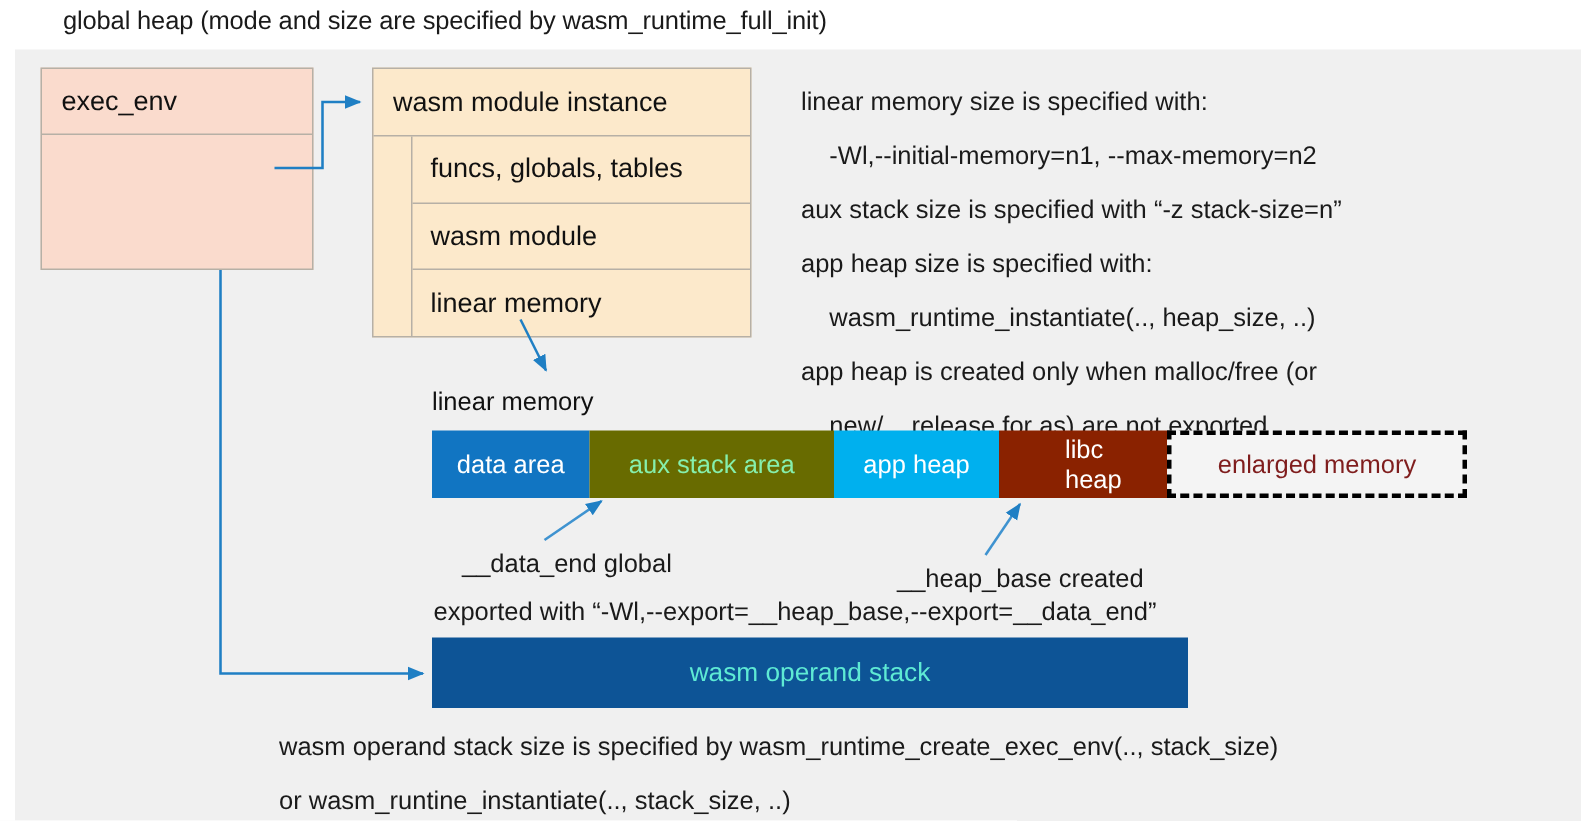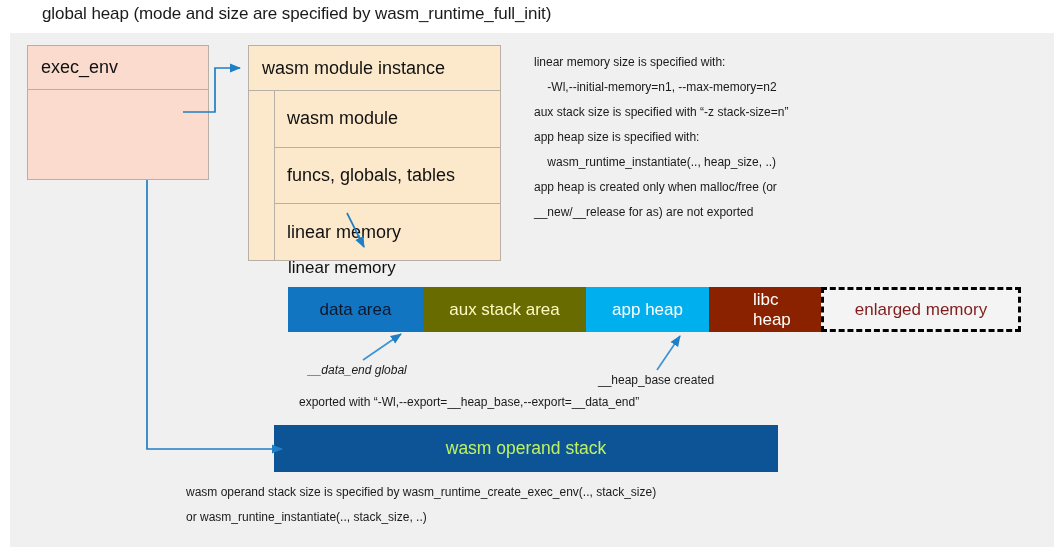--- a/index.html
+++ b/index.html
@@ -71,29 +71,29 @@
     border-bottom: 1px solid #b6b0a6;
   }
   .struct .row:last-child { border-bottom: none; }
 
   
   #exec-env { left: 27px; top: 45px; width: 182px; height: 135px; background: #fadbcd; }
   #exec-env .hdr { height: 44px; }
   #exec-env .gutter { width: 26px; }
 
   
-  #module-inst-box { left: 248px; top: 45px; width: 253px; height: 216px; background: #fce9cb; }
+  #module-inst-box { left: 248px; top: 45px; width: 253px; height: 180px; background: #fce9cb; }
   #module-inst-box .hdr { height: 45px; }
   #module-inst-box .gutter { width: 26px; }
 
   
   .note {
     position: absolute;
-    font-size: 12px;
-    line-height: 25px;
+    font-size: 17px;
+    line-height: 36px;
     color: #1a1a1a;
     white-space: pre;
   }
   #right-note { left: 534px; top: 50px; }
   #globals-note {
     left: 180px; top: 358px;
     width: 835px;
     text-align: left;
     white-space: pre;
   }
@@ -122,27 +122,27 @@
   }
   .seg.dashed {
     border: 3px dashed #000000;
     background: #f4f4f4;
     color: #17365d;
   }
 
   
   #operand-stack {
     position: absolute;
-    left: 274px; top: 425px;
+    left: 288px; top: 425px;
     width: 504px; height: 47px;
     background: #0d5496;
     display: flex;
     align-items: center;
     justify-content: center;
-    color: #bef264;
+    color: #5eead4;
     font-size: 17.5px;
   }
 
   
   #arrows {
     position: absolute;
     left: 0; top: 0;
     width: 1054px; height: 547px;
     pointer-events: none;
   }
@@ -158,58 +158,58 @@
 
   <div class="struct" id="exec-env">
     <div class="hdr">exec_env</div>
   </div>
 
   <div class="struct" id="module-inst-box">
     <div class="hdr">wasm module instance</div>
     <div class="body">
       <div class="gutter"></div>
       <div class="rows">
+        <div class="row">funcs, globals, tables</div>
         <div class="row">wasm module</div>
-        <div class="row">funcs, globals, tables</div>
         <div class="row">linear memory</div>
       </div>
     </div>
   </div>
 
   <div class="note" id="right-note">linear memory size is specified with:
     -Wl,--initial-memory=n1, --max-memory=n2
 aux stack size is specified with “-z stack-size=n”
 app heap size is specified with:
     wasm_runtime_instantiate(.., heap_size, ..)
 app heap is created only when malloc/free (or
 __new/__release for as) are not exported</div>
 
   <div id="lm-label">linear memory</div>
   <div id="mem-bar">
-      <div class="seg" style="width: 135px; background: rgb(17, 117, 194); color: #0f172a;">
+      <div class="seg" style="width: 105px; background: rgb(17, 117, 194); color: #ffffff;">
         <span>data area</span>
       </div>
-      <div class="seg" style="width: 163px; background: rgb(104, 107, 0); color: #fef9c3;">
+      <div class="seg" style="width: 163px; background: rgb(104, 107, 0); color: #86efac;">
         <span>aux stack area</span>
       </div>
-      <div class="seg" style="width: 123px; background: rgb(0, 176, 238); color: rgb(255, 255, 255);">
+      <div class="seg" style="width: 110px; background: rgb(0, 176, 238); color: rgb(255, 255, 255);">
         <span>app heap</span>
       </div>
       <div class="seg" style="width: 112px; background: rgb(138, 34, 0); color: rgb(255, 255, 255); padding-left: 44px;">
         <span>libc heap</span>
       </div>
       <div class="seg dashed" style="width: 200px; color: #7f1d1d;">
         <span>enlarged memory</span>
       </div>
     </div>
 
   <div class="note" id="globals-note">
-    <span style="position:absolute; left:128px; top:0px;font-style:italic;">__data_end global</span>
+    <span style="position:absolute; left:128px; top:0px;">__data_end global</span>
     <span style="position:absolute; left:418px; top:10px;">__heap_base created</span>
-    <span style="position:absolute; left:119px; top:32px;">exported with “-Wl,--export=__heap_base,--export=__data_end”</span>
+    <span style="position:absolute; left:109px; top:32px;">exported with “-Wl,--export=__heap_base,--export=__data_end”</span>
   </div>
 
   <div id="operand-stack">
     <span>wasm operand stack</span>
   </div>
 
   <div class="note" id="bottom-note">wasm operand stack size is specified by wasm_runtime_create_exec_env(.., stack_size)
 or wasm_runtine_instantiate(.., stack_size, ..)</div>
 
   <svg id="arrows" viewBox="0 0 1054 547" xmlns="http://www.w3.org/2000/svg">

